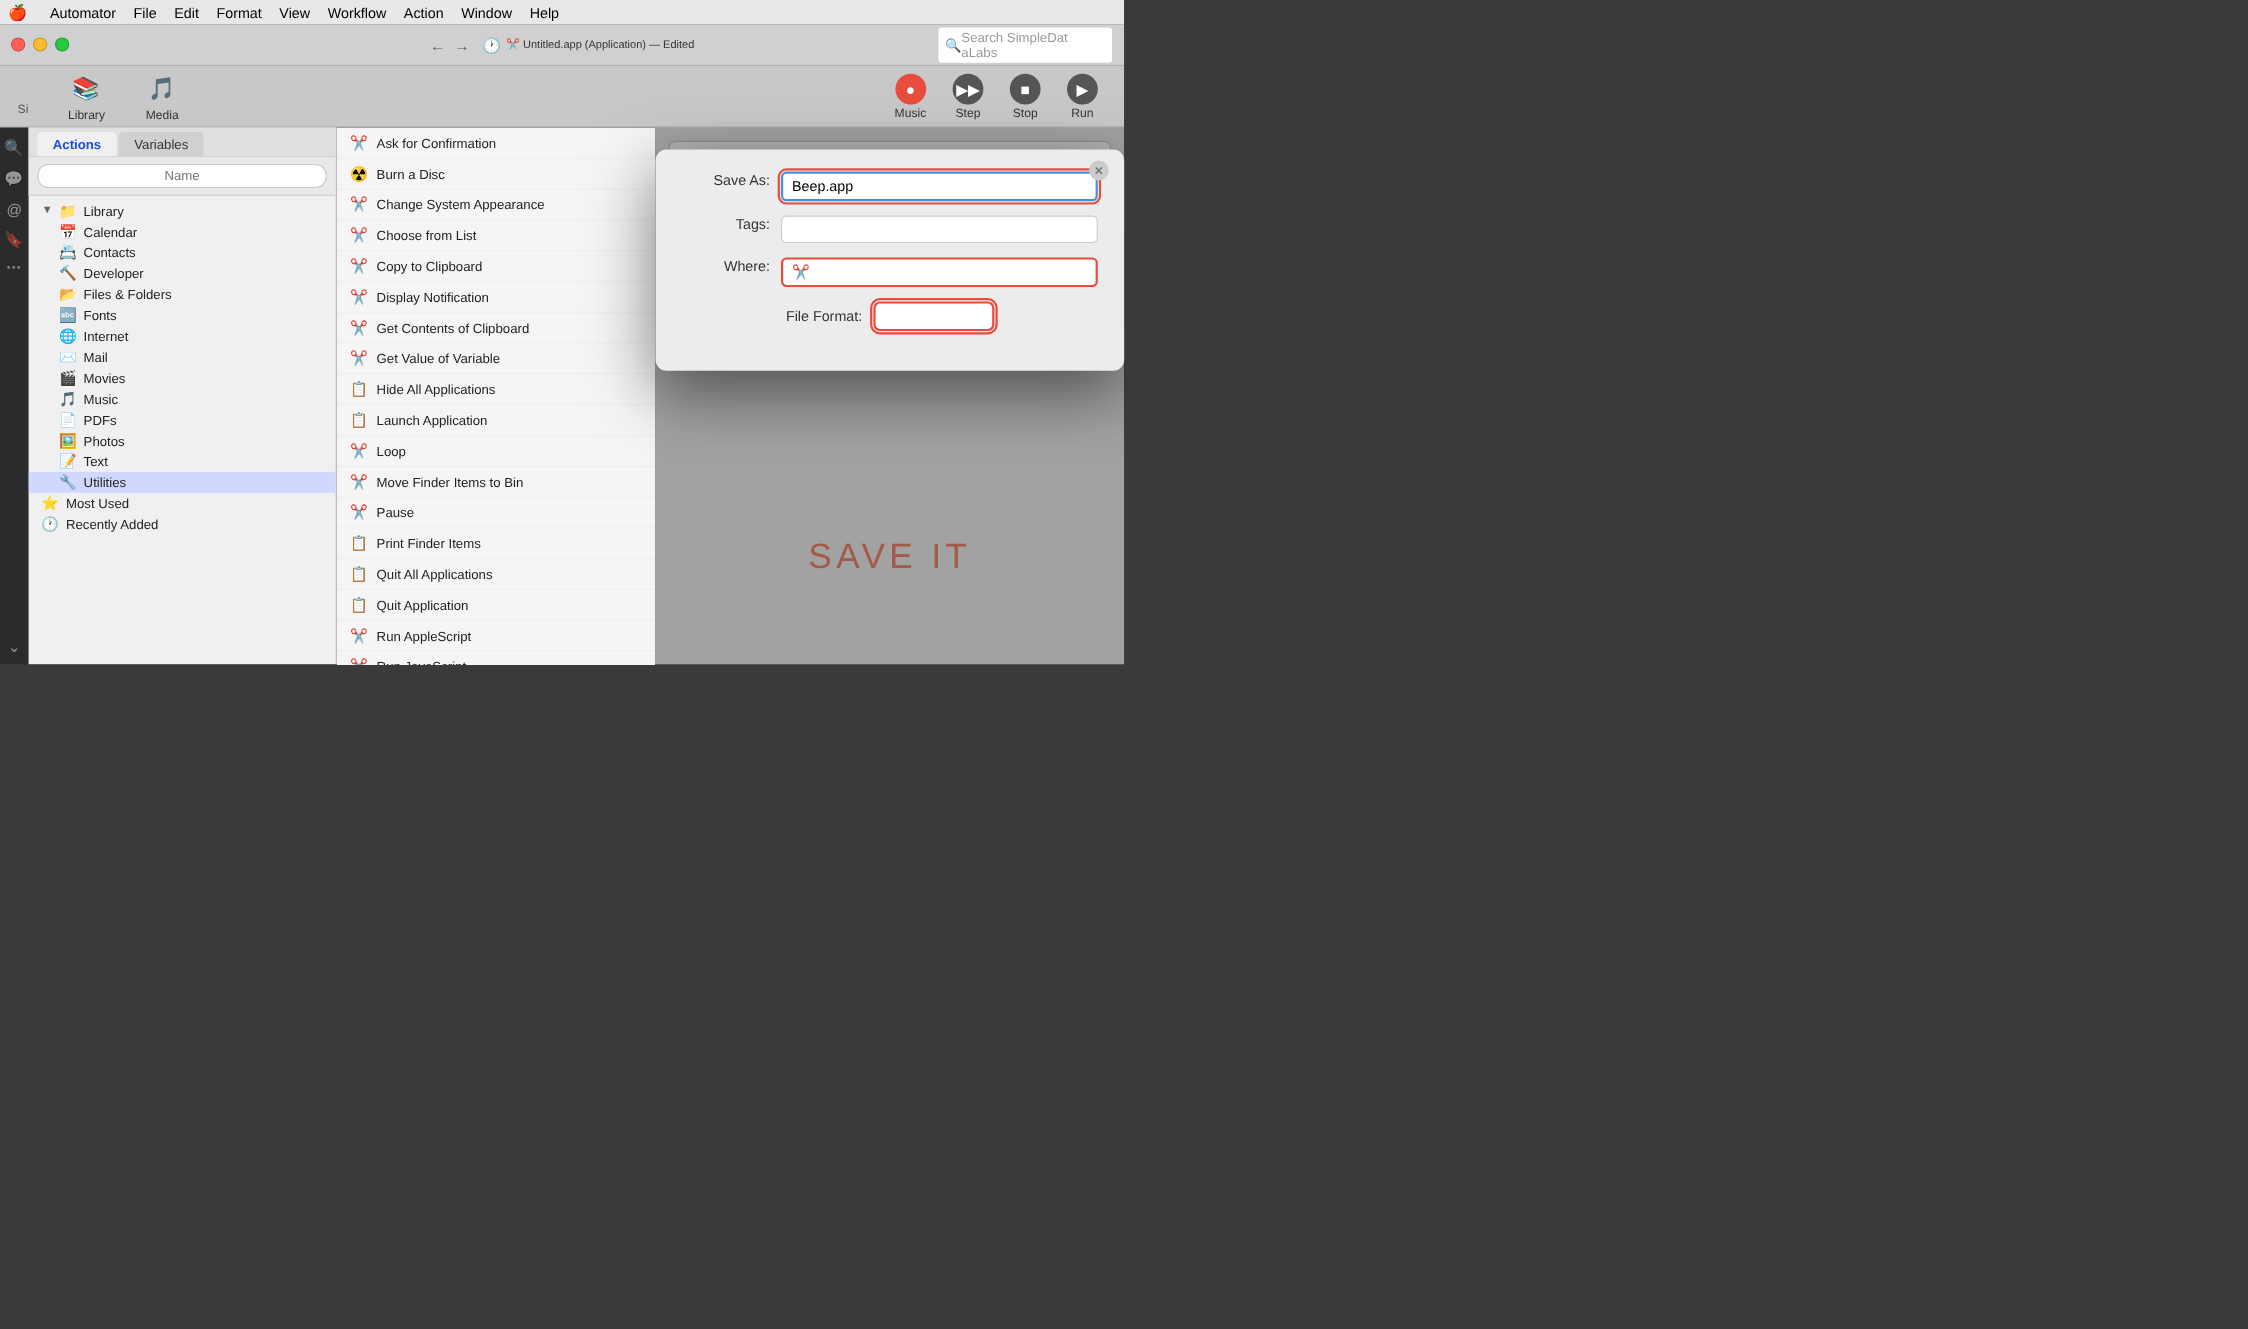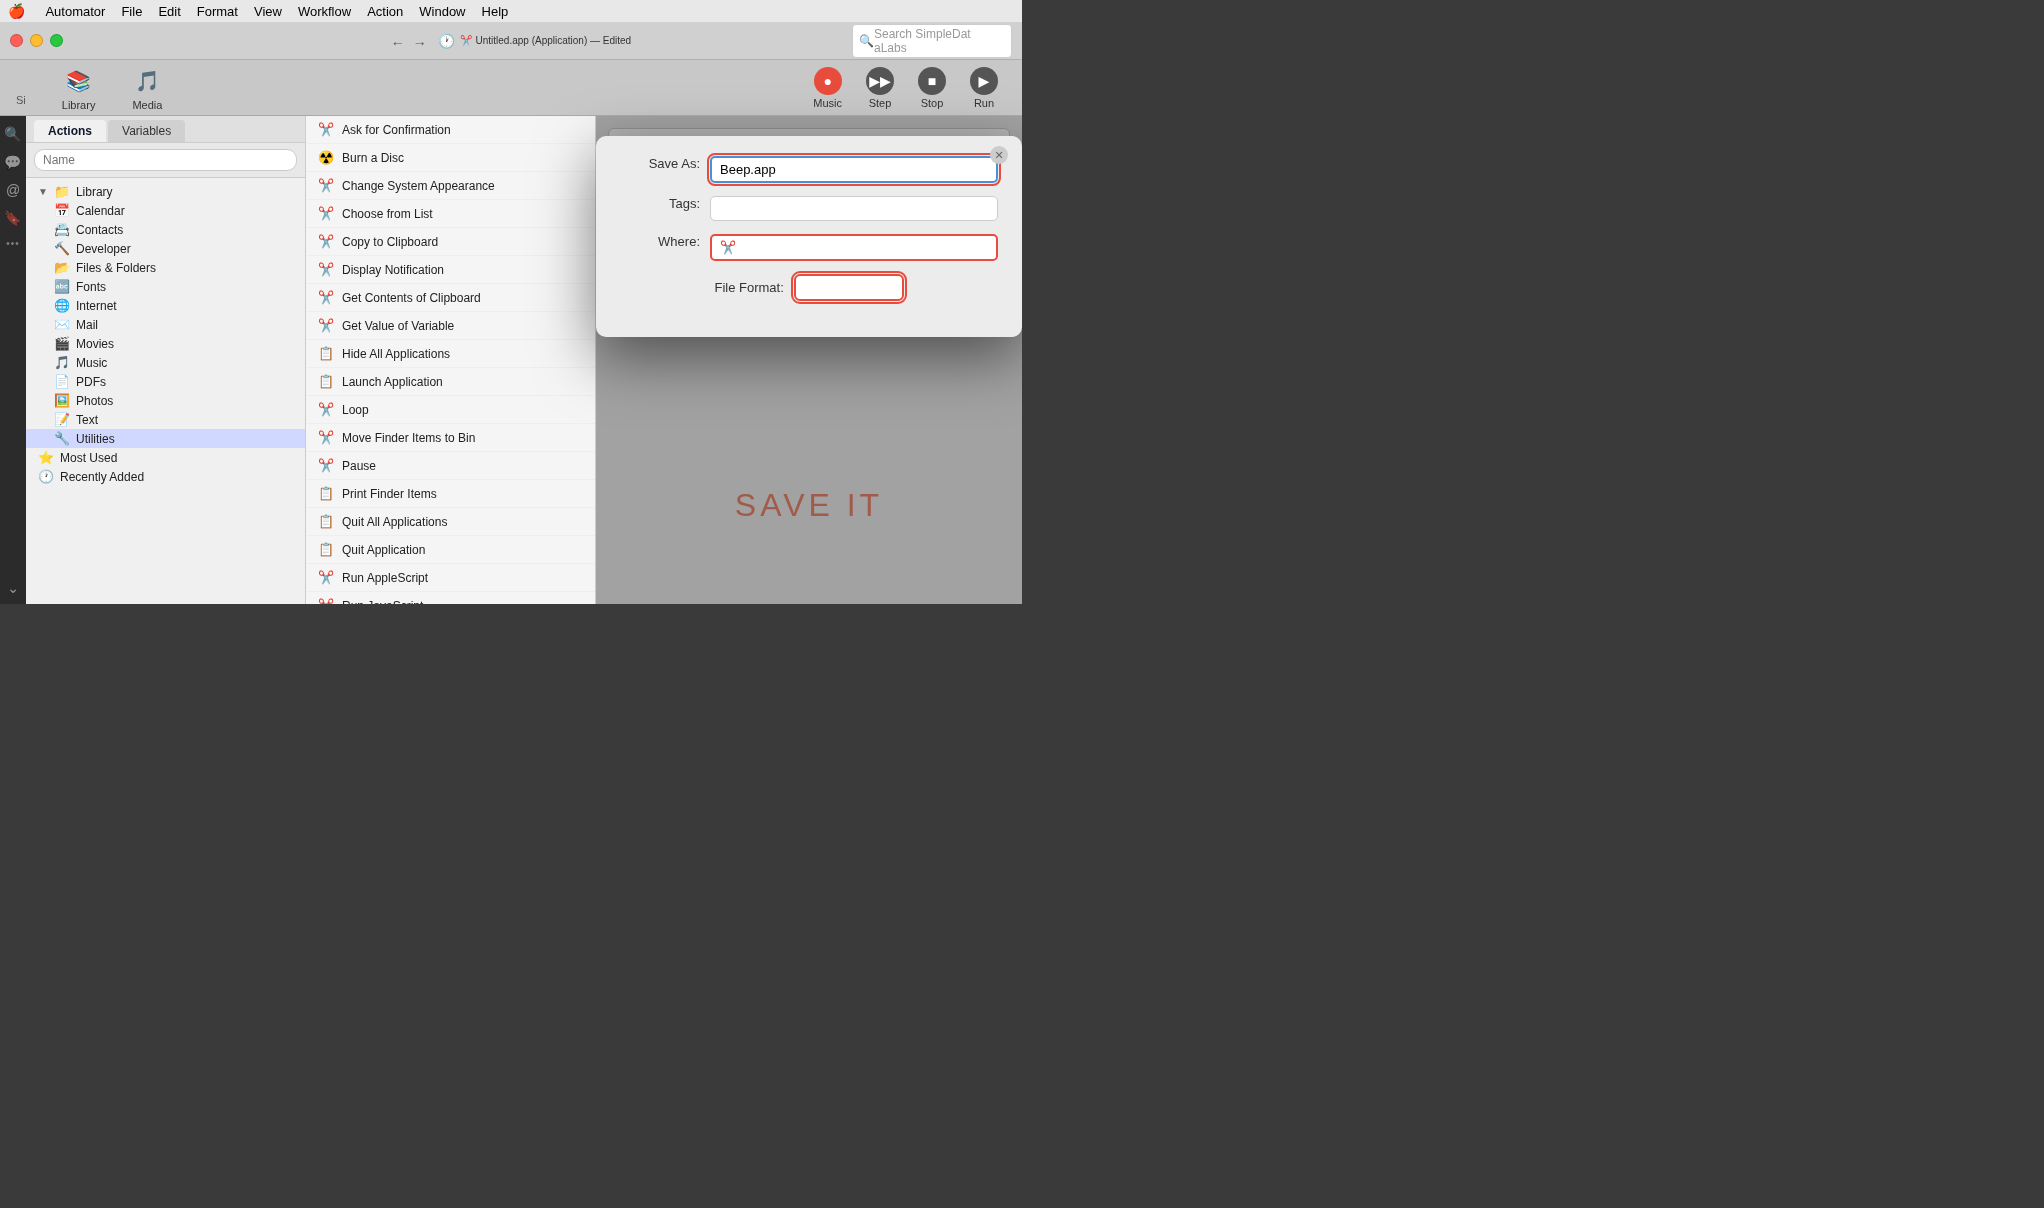--- a/index.html
+++ b/index.html
@@ -166,37 +166,38 @@
       padding: 4px 14px;
       border-radius: 4px 4px 0 0;
       font-size: 12px;
       cursor: pointer;
       background: #d0d0d0;
       color: #333;
     }
     .panel-tab.active {
       background: #f0f0f0;
       font-weight: 600;
-      color: #0f172a;
+      color: #1d4ed8;
     }
 
     
     .panel-search {
       padding: 6px 8px;
       background: #e8e8e8;
       border-bottom: 1px solid #ccc;
     }
     .panel-search input {
       width: 100%;
       padding: 3px 8px;
       border: 1px solid #ccc;
       border-radius: 10px;
       font-size: 12px;
       background: #fff;
       color: #7f1d1d;
+      text-align: center;
     }
 
     
     .library-tree {
       flex: 1;
       overflow-y: auto;
       padding: 4px 0;
     }
     .tree-item {
       display: flex;

